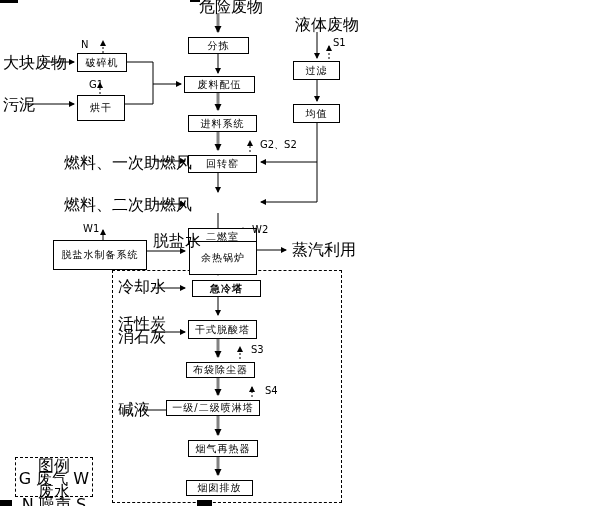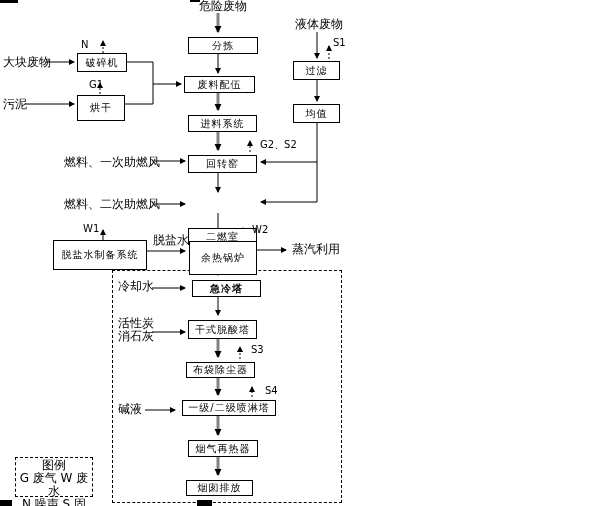--- a/index.html
+++ b/index.html
@@ -2,25 +2,25 @@
 <html><head>
 <meta charset="utf-8">
 <style>
   html,body{margin:0;padding:0;background:#fff;}
   #canvas{position:relative;width:614px;height:506px;background:#ffffff;overflow:hidden;
           font-family:"DejaVu Sans","Liberation Sans",sans-serif;color:#000;}
   svg.wires{position:absolute;left:0;top:0;z-index:1;}
   .box{position:absolute;z-index:2;box-sizing:border-box;border:1px solid #000;background:#fff;
        display:flex;align-items:center;justify-content:center;font-size:10px;letter-spacing:1px;
        white-space:nowrap;}
-  .lbl{position:absolute;z-index:2;font-size:12px;white-space:nowrap;line-height:11px;}
+  .lbl{position:absolute;z-index:2;font-size:16px;white-space:nowrap;line-height:11px;}
   .code{position:absolute;z-index:3;font-size:10px;white-space:nowrap;line-height:10px;}
   .dashedzone{position:absolute;z-index:0;border:1px dashed #000;}
   .legend{position:absolute;z-index:2;box-sizing:border-box;border:1px dashed #000;background:#fff;
-          font-size:12px;text-align:center;line-height:13px;padding-top:1px;}
+          font-size:16px;text-align:center;line-height:13px;padding-top:1px;}
   .artifact{position:absolute;background:#000;z-index:4;}
 </style>
 </head>
 <body>
 
 <div id="canvas">
 
   <div class="dashedzone" style="left:112px;top:270px;width:228px;height:231px;"></div>
 
   <svg class="wires" width="614" height="506">
@@ -85,30 +85,30 @@
 
   <div class="lbl" style="left:3px;top:57px;">大块废物</div>
   <div class="box" style="left:77px;top:53px;width:50px;height:19px;">破碎机</div>
   <div class="lbl" style="left:3px;top:99px;">污泥</div>
   <div class="box" style="left:77px;top:95px;width:48px;height:26px;">烘干</div>
 
   <div class="lbl" style="left:295px;top:19px;">液体废物</div>
   <div class="box" style="left:293px;top:61px;width:47px;height:19px;">过滤</div>
   <div class="box" style="left:293px;top:104px;width:47px;height:19px;">均值</div>
 
-  <div class="box" style="left:188px;top:37px;width:70px;height:17px;">分拣</div>
+  <div class="box" style="left:188px;top:37px;width:61px;height:17px;">分拣</div>
   <div class="box" style="left:184px;top:76px;width:71px;height:17px;">废料配伍</div>
   <div class="box" style="left:188px;top:115px;width:69px;height:17px;">进料系统</div>
   <div class="box" style="left:188px;top:155px;width:69px;height:18px;">回转窑</div>
   <div class="box" style="left:188px;top:196px;width:69px;height:17px;margin-top:32px;">二燃室</div>
   <div class="box" style="left:189px;top:241px;width:68px;height:34px;">余热锅炉</div>
   <div class="box" style="left:192px;top:280px;width:69px;height:17px;font-weight:bold;">急冷塔</div>
   <div class="box" style="left:188px;top:320px;width:69px;height:19px;font-family:Liberation Mono, monospace;">干式脱酸塔</div>
   <div class="box" style="left:186px;top:362px;width:69px;height:16px;">布袋除尘器</div>
-  <div class="box" style="left:182px;top:400px;width:94px;height:16px;">一级/二级喷淋塔</div>
+  <div class="box" style="left:166px;top:400px;width:94px;height:16px;">一级/二级喷淋塔</div>
   <div class="box" style="left:188px;top:440px;width:70px;height:17px;">烟气再热器</div>
   <div class="box" style="left:186px;top:480px;width:67px;height:16px;">烟囱排放</div>
 
   <div class="lbl" style="left:64px;top:157px;">燃料、一次助燃风</div>
   <div class="lbl" style="left:64px;top:199px;">燃料、二次助燃风</div>
   <div class="box" style="left:53px;top:240px;width:94px;height:30px;">脱盐水制备系统</div>
   <div class="lbl" style="left:153px;top:235px;">脱盐水</div>
   <div class="lbl" style="left:118px;top:281px;">冷却水</div>
   <div class="lbl" style="left:118px;top:318px;">活性炭</div>
   <div class="lbl" style="left:118px;top:331px;">消石灰</div>

